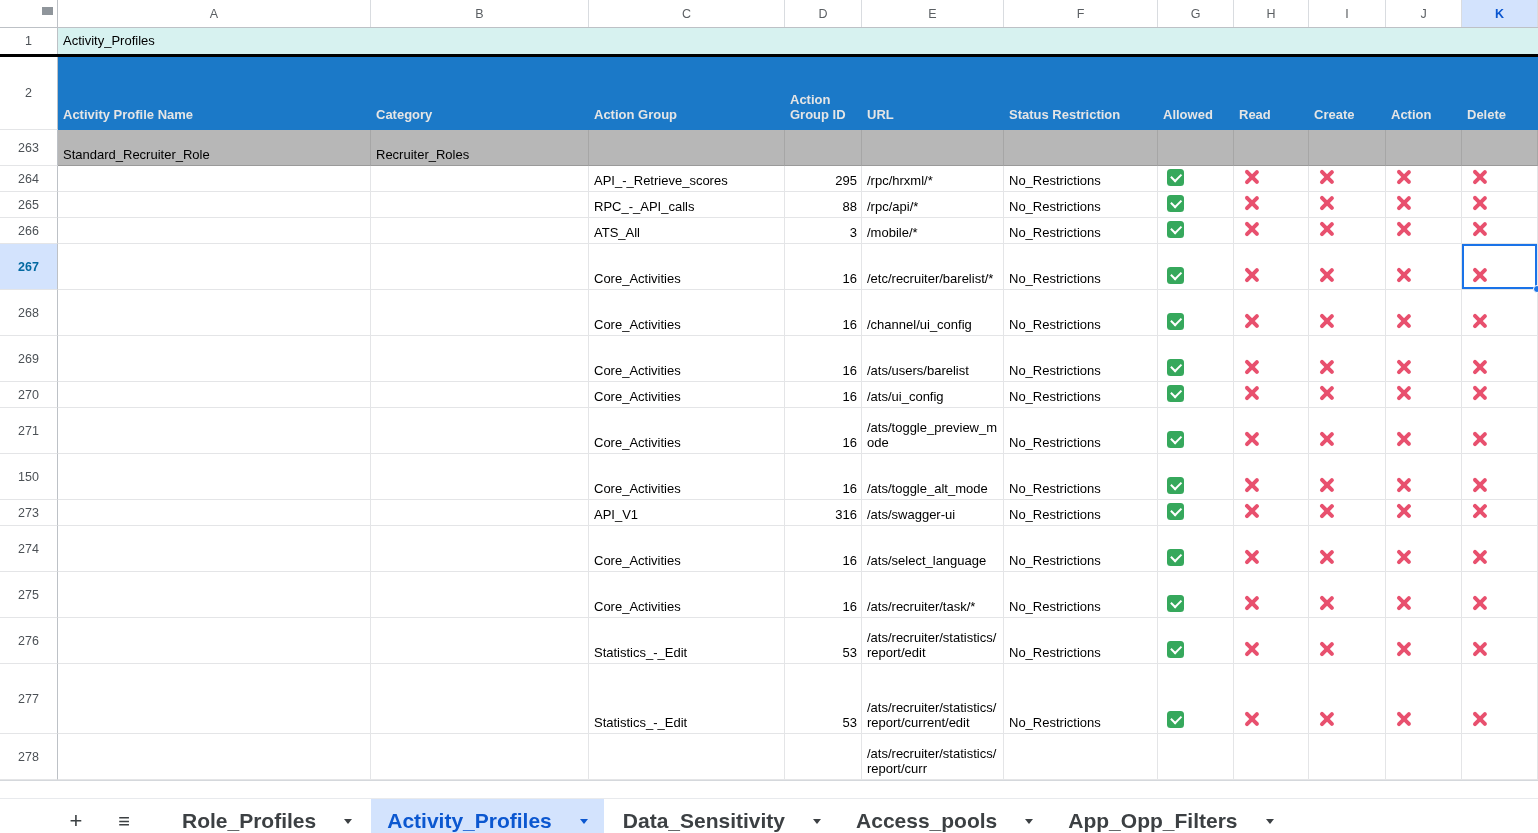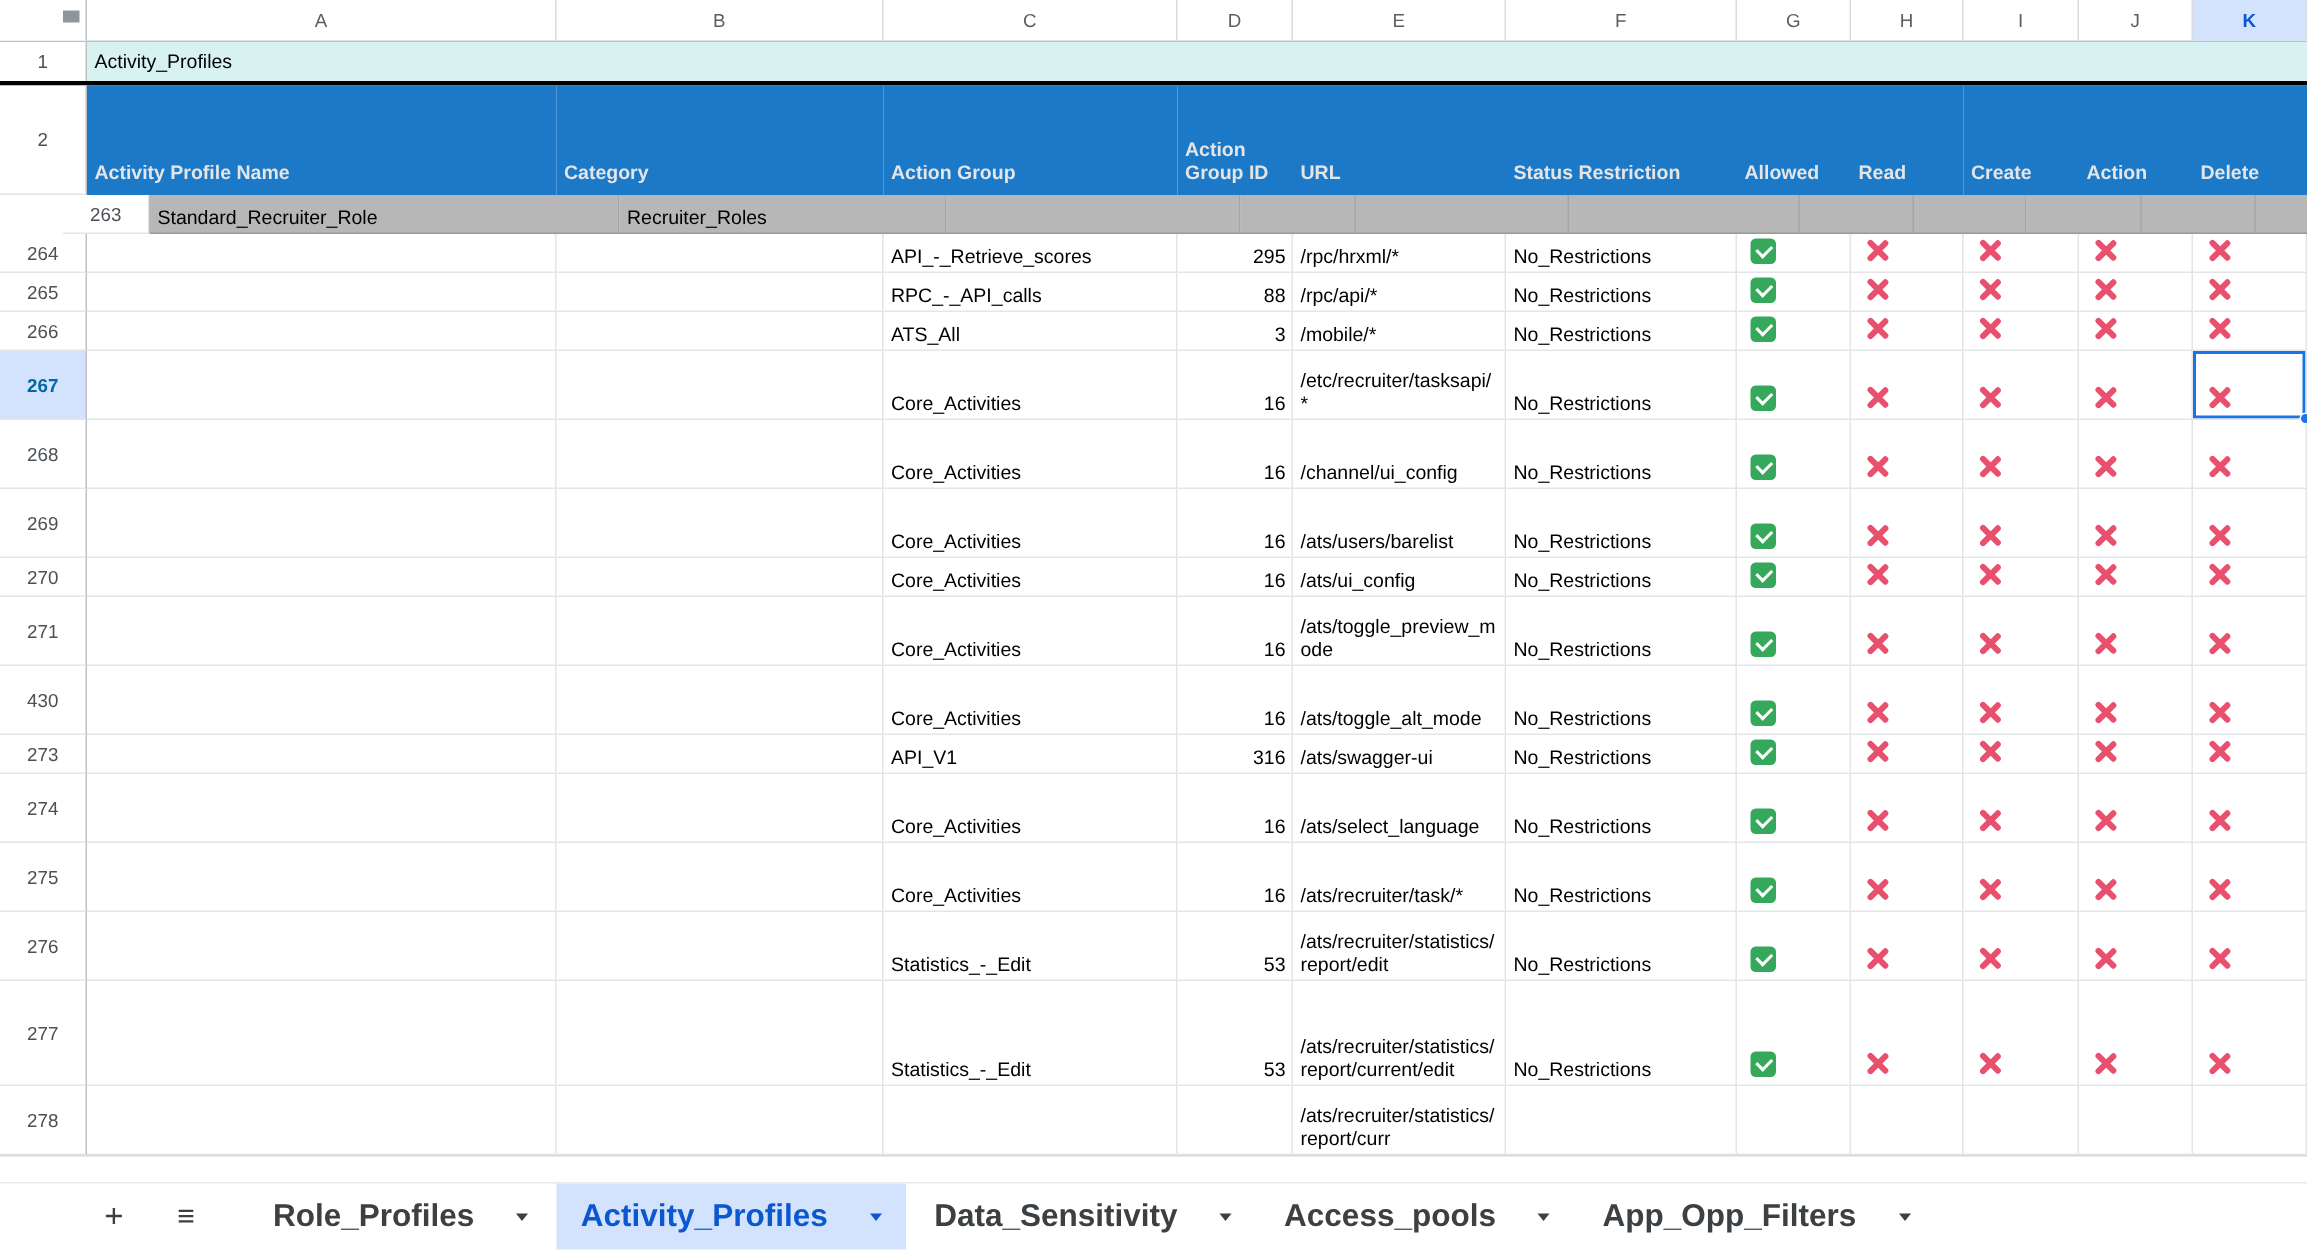--- a/index.html
+++ b/index.html
@@ -40,21 +40,21 @@
   .trow .rh { border-bottom:none; }
   .tcell { width:1480px; flex:none; background:#d7f2f0; align-items:center;
            border-right:none; border-bottom:none; }
 
   
   .hdr { height:73px; }
   .hcell { background:#1b79c8; color:#e5e5e5; font-weight:bold; border-right:none;
            border-bottom:none; padding-bottom:8px; white-space:normal; }
 
   
-  .grow { height:26px;padding-left:42px; }
+  .grow { height:36px; }
   .gb { background:#b7b7b7; font-weight:normal; border-right:1px solid #a6a6a6;
         border-bottom:1px solid #9a9a9a; }
 
   
   .icell { padding-left:9px; padding-bottom:5px; align-items:flex-end; }
   .check { width:17px; height:17px; background:#36a85c; border-radius:3.5px;
            position:relative; flex:none; }
   .check::after { content:""; position:absolute; left:3.5px; top:4px; width:8px; height:4.5px;
                   border-left:2.2px solid #fff; border-bottom:2.2px solid #fff;
                   transform:rotate(-45deg); }
@@ -214,21 +214,21 @@
         <span class="cross"></span>
       </div>
   </div>
 
   <div class="row r46">
     <div class="rh sel">267</div>
     <div class="cell ca"></div>
     <div class="cell cb"></div>
     <div class="cell cc">Core_Activities</div>
     <div class="cell cd num">16</div>
-    <div class="cell ce wrap">/etc/recruiter/tasksapi/*</div>
+    <div class="cell ce wrap">/etc/recruiter/barelist/*</div>
     <div class="cell cf">No_Restrictions</div>
     <div class="cell cg icell">
         <span class="check"></span>
       </div>
     <div class="cell ch icell">
         <span class="cross"></span>
       </div>
     <div class="cell ci icell">
         <span class="cross"></span>
       </div>
@@ -335,21 +335,21 @@
       </div>
     <div class="cell cj icell">
         <span class="cross"></span>
       </div>
     <div class="cell ck icell">
         <span class="cross"></span>
       </div>
   </div>
 
   <div class="row r46">
-    <div class="rh">430</div>
+    <div class="rh">150</div>
     <div class="cell ca"></div>
     <div class="cell cb"></div>
     <div class="cell cc">Core_Activities</div>
     <div class="cell cd num">16</div>
     <div class="cell ce wrap">/ats/toggle_alt_mode</div>
     <div class="cell cf">No_Restrictions</div>
     <div class="cell cg icell">
         <span class="check"></span>
       </div>
     <div class="cell ch icell">

